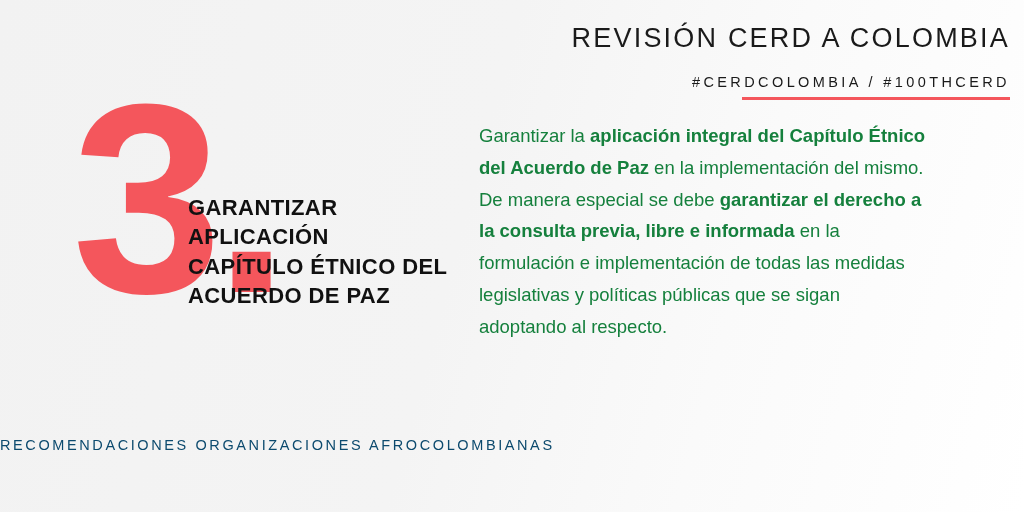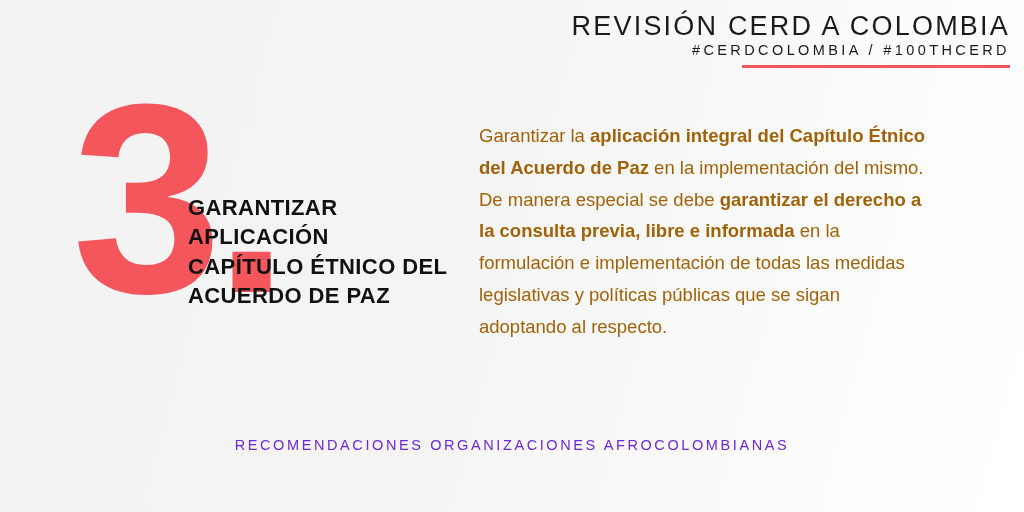--- a/index.html
+++ b/index.html
@@ -11,35 +11,35 @@
   body {
     font-family: "Liberation Sans", sans-serif;
     background: linear-gradient(105deg, #f2f2f2 0%, #f4f4f4 45%, #fafafa 70%, #ffffff 100%);
     position: relative;
     color: #1c1c1c;
   }
 
   
   .header {
     position: absolute;
-    top: 12px;
+    top: 24px;
     right: 14px;
     text-align: right;
     width: 520px;
   }
   .header-title {
     font-size: 27px;
     letter-spacing: 2.2px;
     font-weight: 400;
     color: #1a1a1a;
     line-height: 1.1;
     white-space: nowrap;
   }
   .header-sub {
-    margin-top: 0;
+    margin-top: 20px;
     font-size: 14.5px;
     letter-spacing: 3.4px;
     color: #1a1a1a;
     font-weight: 400;
     white-space: nowrap;
   }
   .header-rule {
     margin-top: 7px;
     margin-left: auto;
     width: 268px;
@@ -76,35 +76,34 @@
   }
 
   
   .body-text {
     position: absolute;
     left: 479px;
     top: 120px;
     width: 452px;
     font-size: 18.5px;
     line-height: 1.72;
-    color: #a16207;
+    color: #15803d;
     font-weight: 400;
   }
   .body-text b { font-weight: 700; }
 
   
   .footer {
     position: absolute;
     left: 0;
     right: 0;
     top: 437px;
-    text-align: center;
     font-size: 14.5px;
     letter-spacing: 2.6px;
-    color: #6d28d9;
+    color: #0c4a6e;
     font-weight: 400;
   }
 </style>
 </head>
 <body>
 
 <div class="header">
   <div class="header-title">REVISIÓN CERD A COLOMBIA</div>
   <div class="header-sub">#CERDCOLOMBIA / #100THCERD</div>
   <div class="header-rule"></div>

